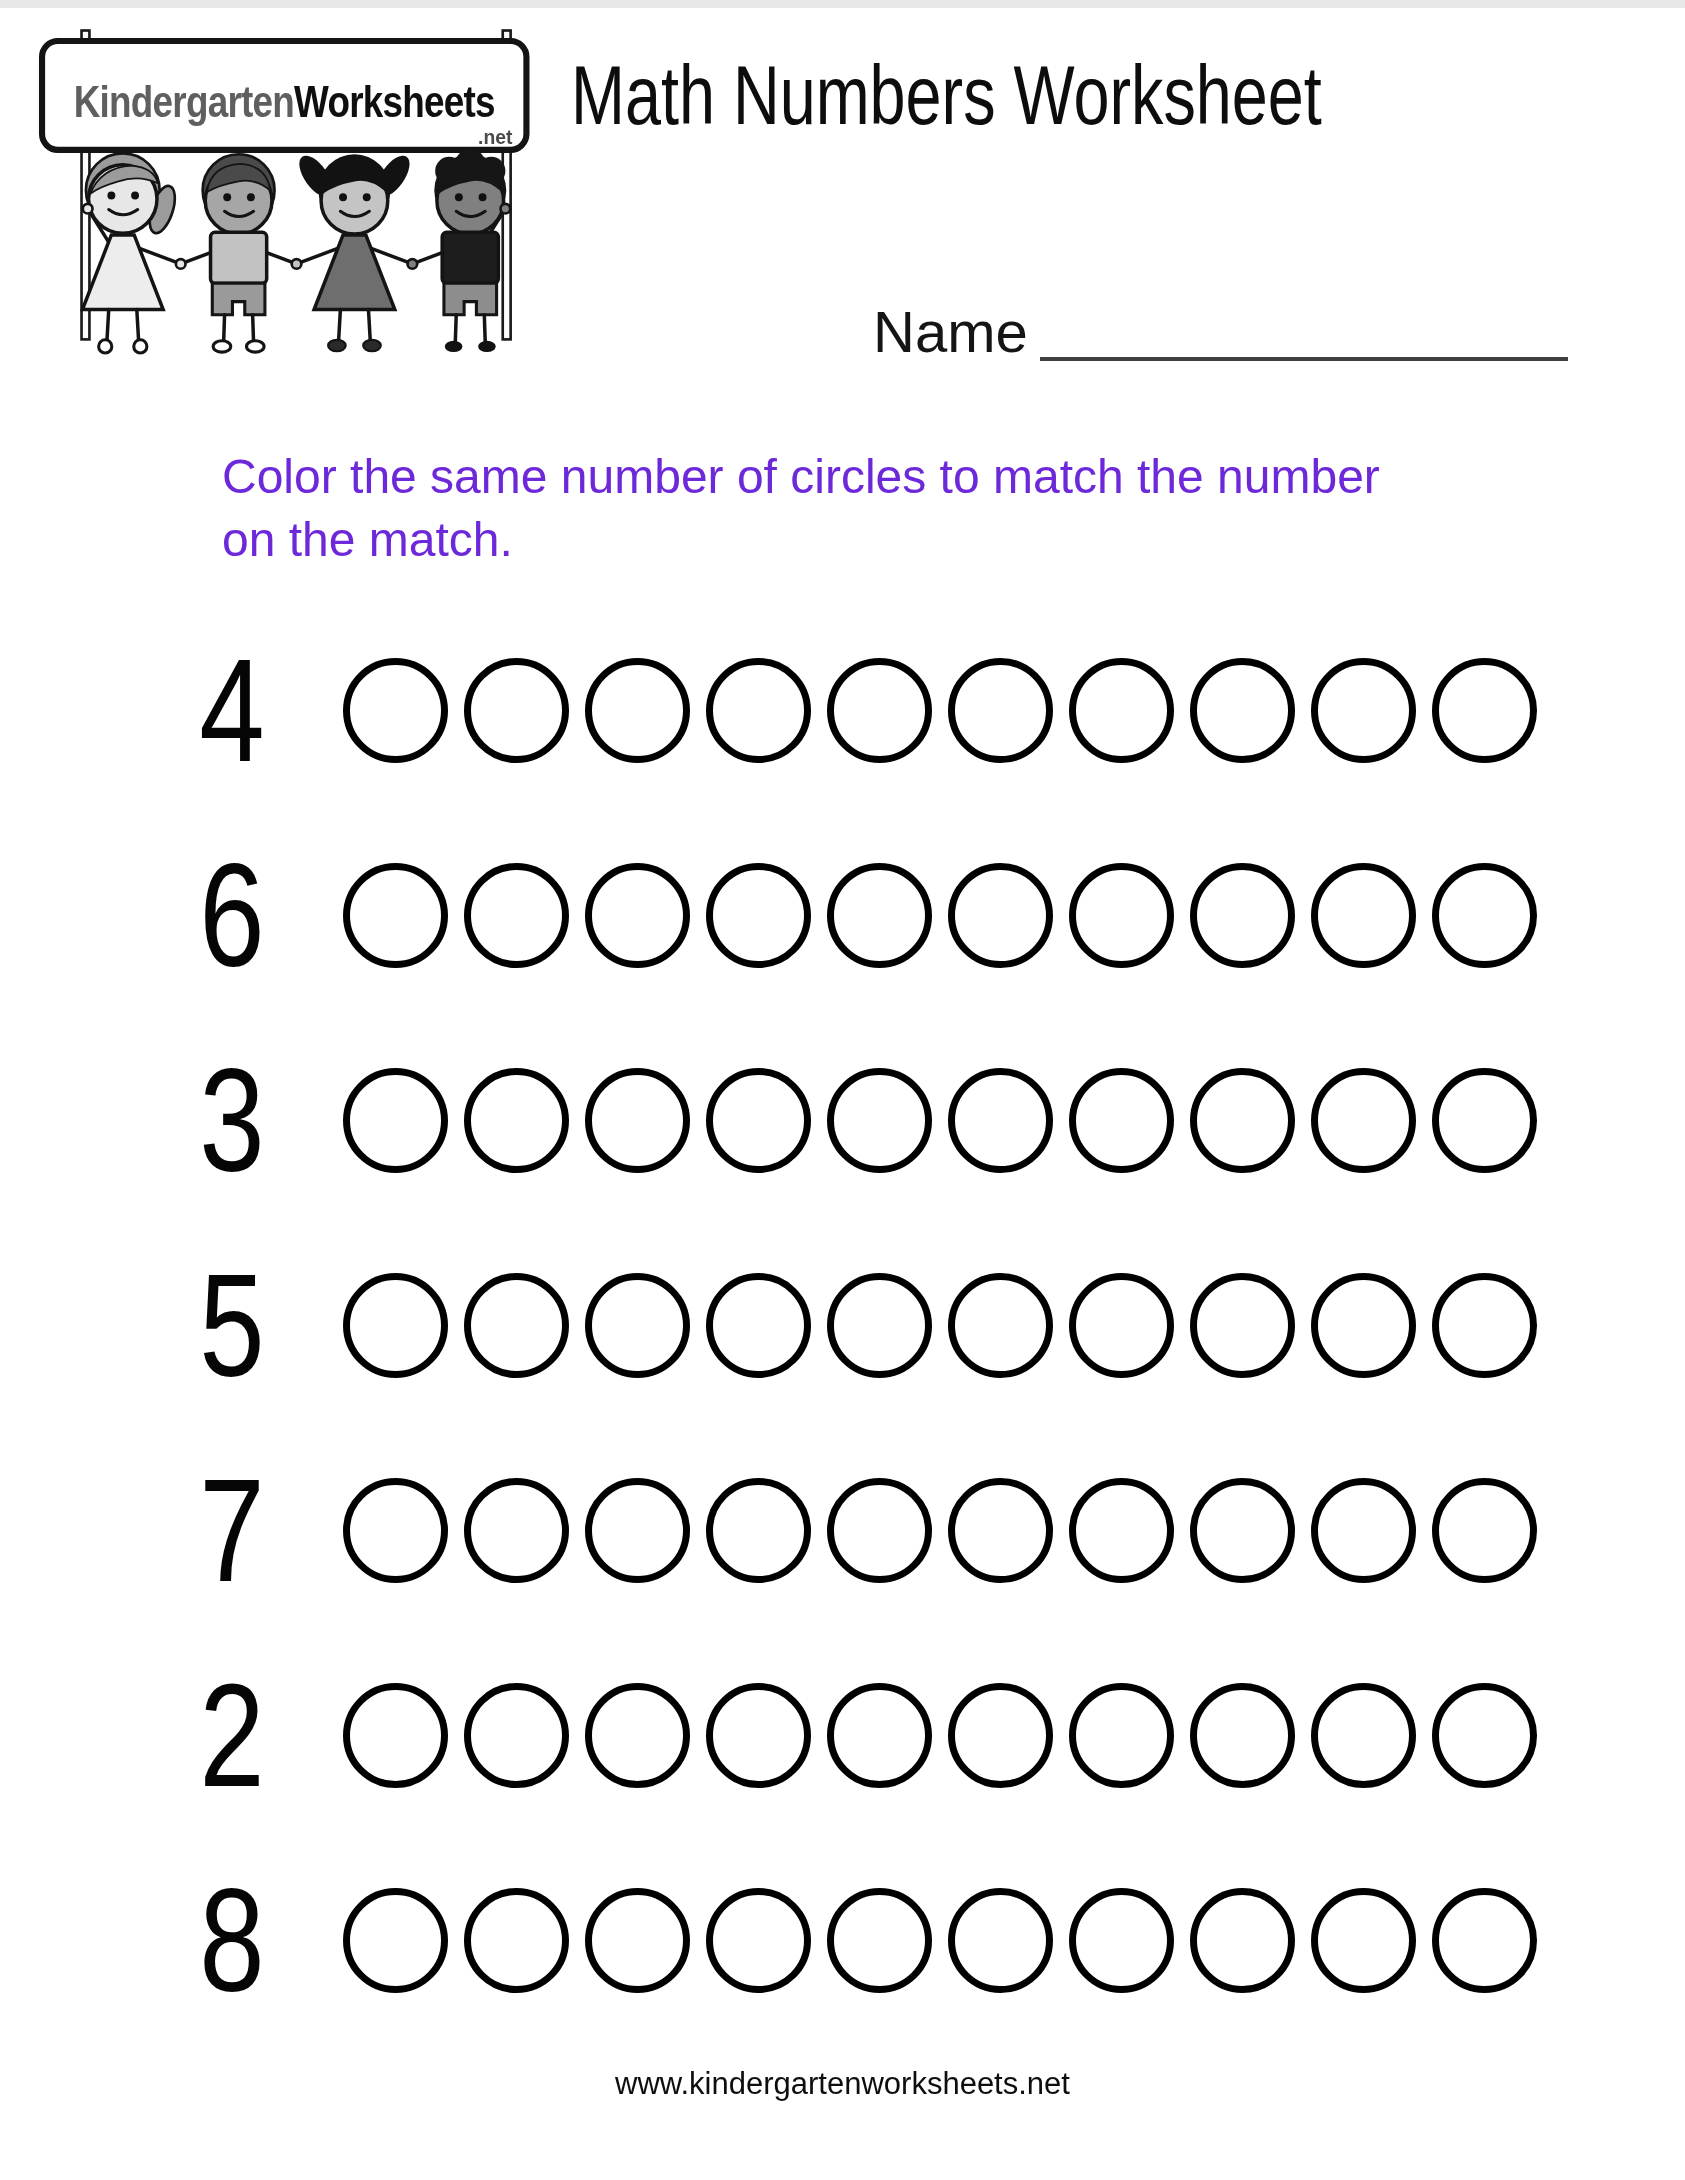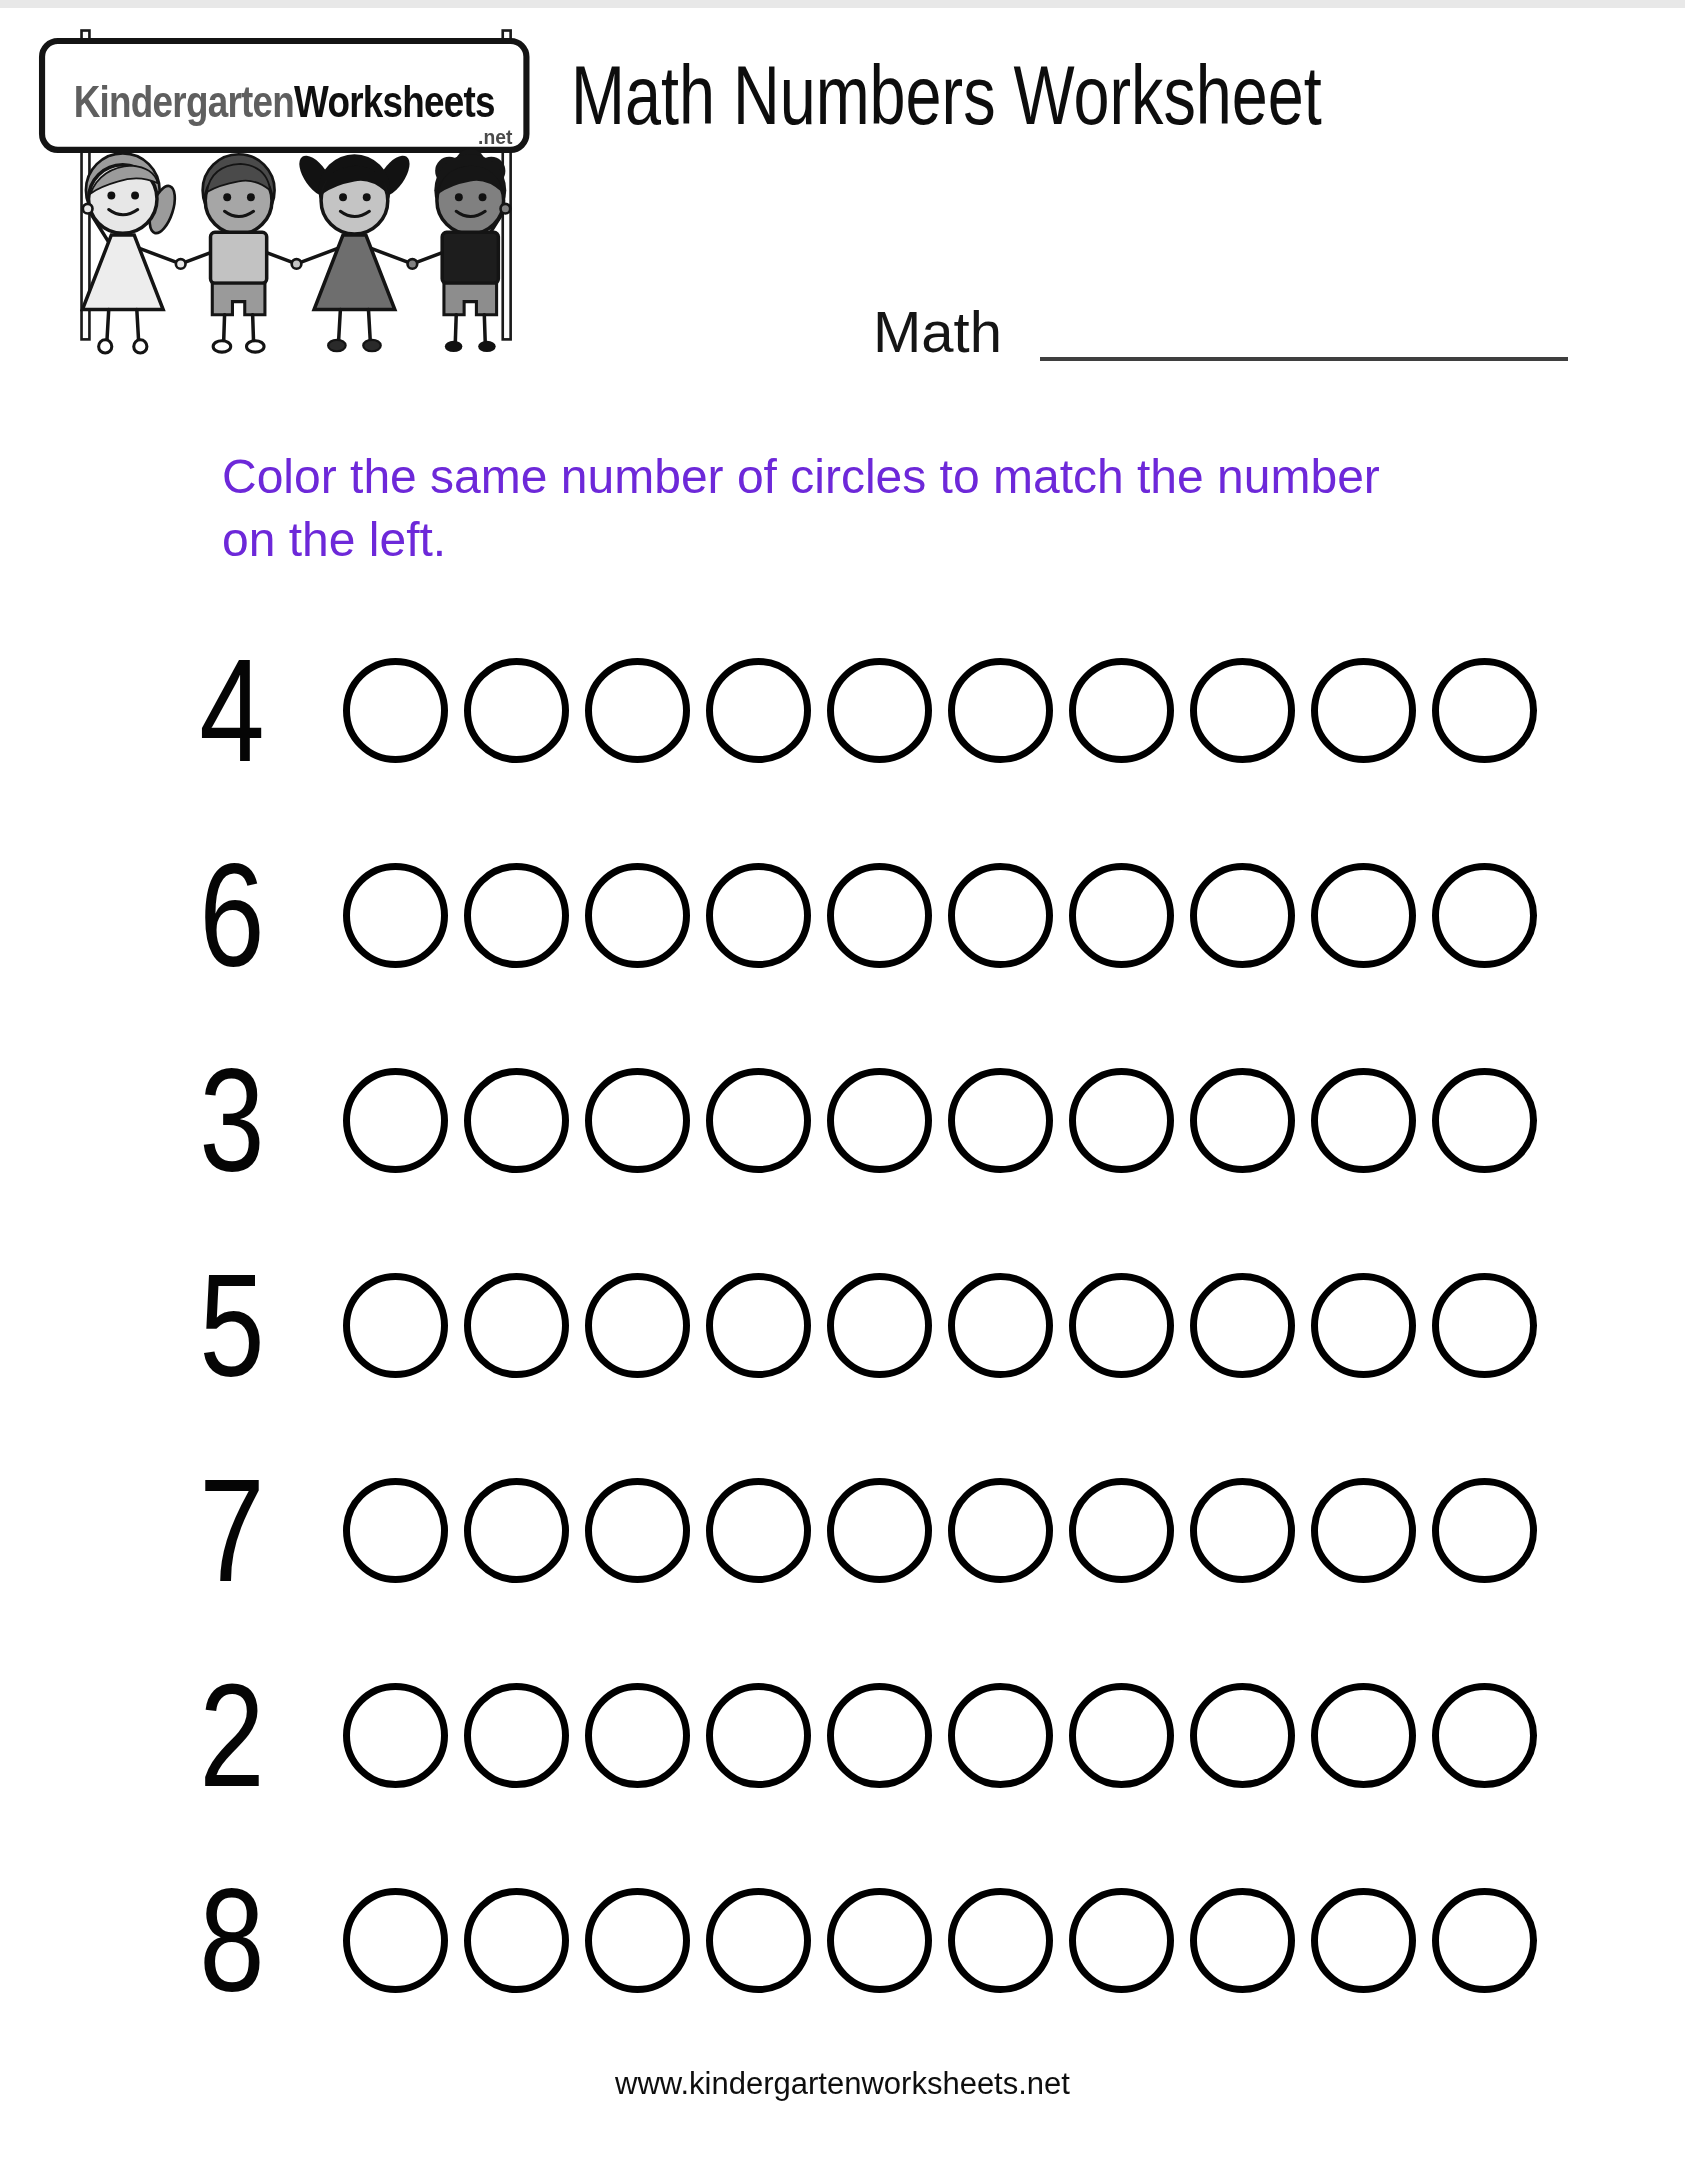--- a/index.html
+++ b/index.html
@@ -136,26 +136,26 @@
           <ellipse cx="477" cy="364" rx="10" ry="6.5" fill="#111111"></ellipse>
           <ellipse cx="515" cy="364" rx="10" ry="6.5" fill="#111111"></ellipse>
           <circle cx="430" cy="270" r="5.5" fill="#808080" stroke="#141414" stroke-width="3"></circle>
           <circle cx="536" cy="207" r="5.5" fill="#808080" stroke="#141414" stroke-width="3"></circle>
         </g>
       </g>
     </svg>
   </div>
 
   <h1 class="title" style="margin:0;font-weight:400;">Math Numbers Worksheet</h1>
-  <span class="name-label">Math</span>
+  <span class="name-label">Name</span>
   <div class="name-line"></div>
 
   <div class="instructions">
     <div>Color the same number of circles to match the number</div>
-    <div>on the left.</div>
+    <div>on the match.</div>
   </div>
 
   <div class="rows" id="rows-container">
       <div class="ws-row">
         <div class="row-number">4</div>
         <div class="circles">
           <span class="circle"></span>
           <span class="circle"></span>
           <span class="circle"></span>
           <span class="circle"></span>

